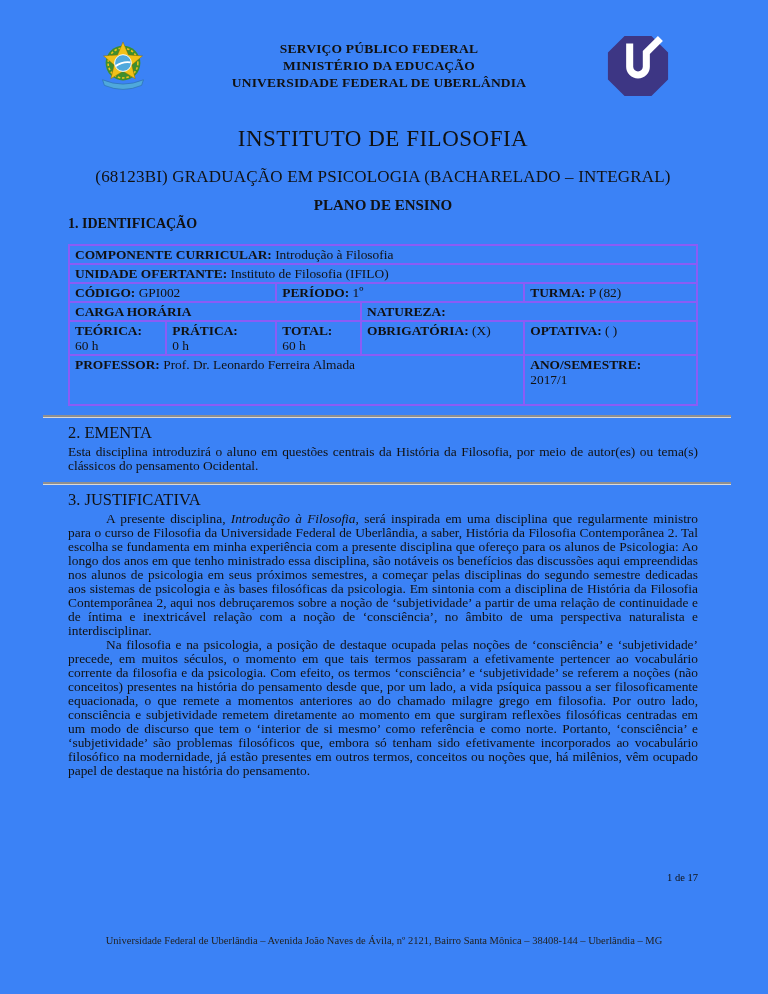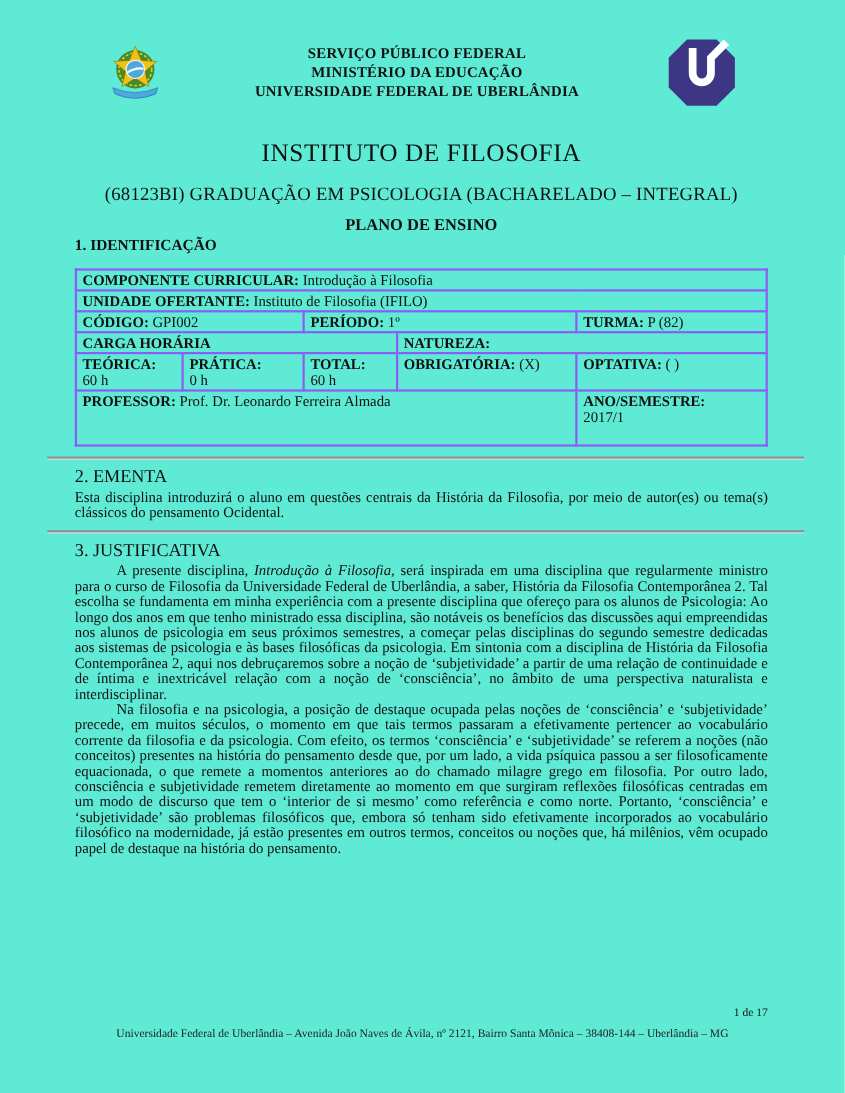--- a/index.html
+++ b/index.html
@@ -1,21 +1,21 @@
 <!DOCTYPE html>
 <html><head>
 <meta charset="utf-8">
 <style>
   html,body{margin:0;padding:0;background:#ffffff;}
   .page{
     position:relative;
     width:768px;height:994px;
     box-sizing:border-box;
     padding:36px 70px 0 68px;
-    background:#5eead4;
+    background:#3b82f6;
     font-family:"Liberation Serif","DejaVu Serif",serif;
     color:#111;
     overflow:hidden;
   }
   
   .doc-header{display:flex;align-items:flex-start;}
   .coat{width:62px;height:64px;margin-left:24px;flex:0 0 auto;}
   .hdr-text{flex:1;text-align:center;padding-top:4px;font-weight:bold;font-size:13.5px;line-height:17px;letter-spacing:.2px;}
   .ufu{width:68px;height:64px;margin-right:26px;margin-top:-2px;flex:0 0 auto;}
   
@@ -42,21 +42,21 @@
     border-top:2px solid #8f8f8f;
     border-bottom:1px solid #d9d9d9;
     margin:9px -33px 5px -25px;
     height:0;
   }
   .sec-h{margin:0 0 2px;font-size:16.5px;font-weight:normal;}
   .body-text{margin:0;font-size:13.4px;line-height:14px;text-align:justify;}
   .body-text.gap{margin-bottom:6px;}
   .ind{text-indent:38px;}
   
-  .page-number{position:absolute;top:916px;right:70px;font-size:10.5px;}
+  .page-number{position:absolute;top:872px;right:70px;font-size:10.5px;}
   .footer-address{position:absolute;top:935px;left:0;right:0;text-align:center;font-size:10.5px;color:#222;}
 </style>
 </head>
 <body>
 
 <div class="page">
 
   <div class="doc-header">
     <svg class="coat" viewBox="0 0 100 100" aria-hidden="true">
       <circle cx="50" cy="42" r="28" fill="#3E8E2E"></circle>

